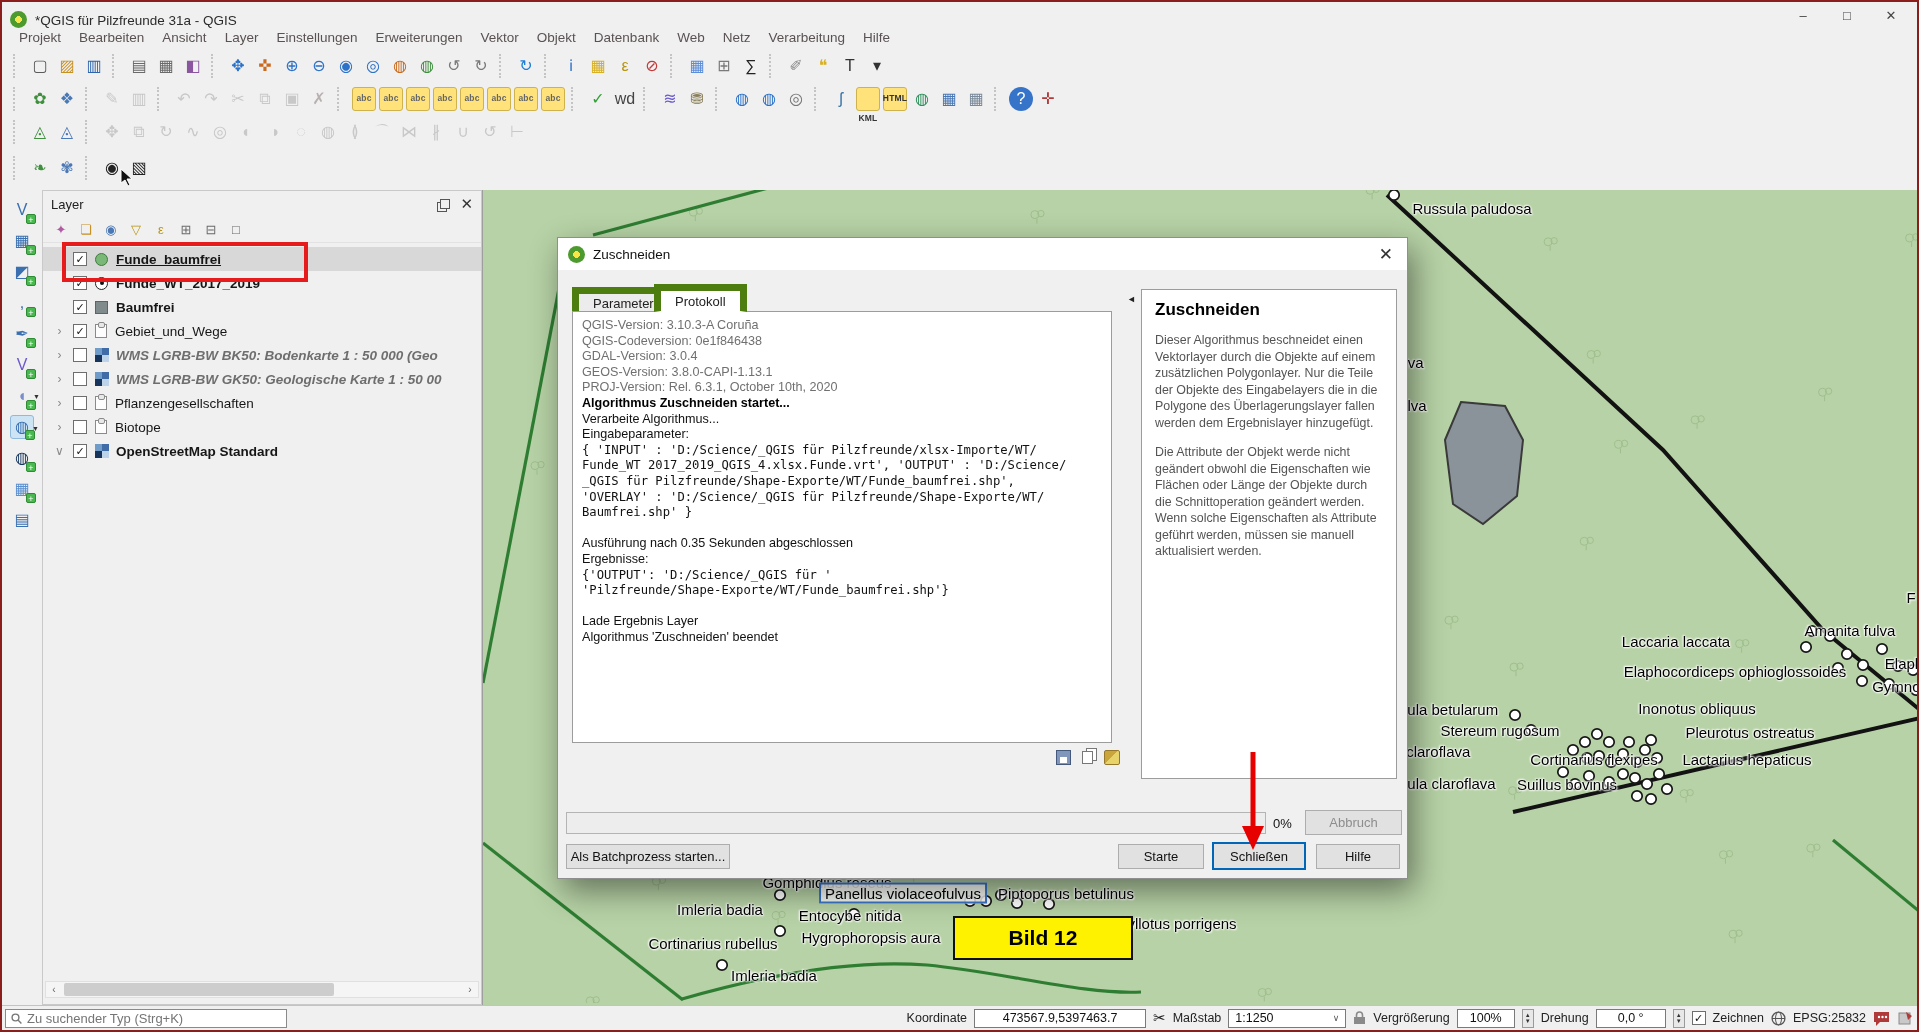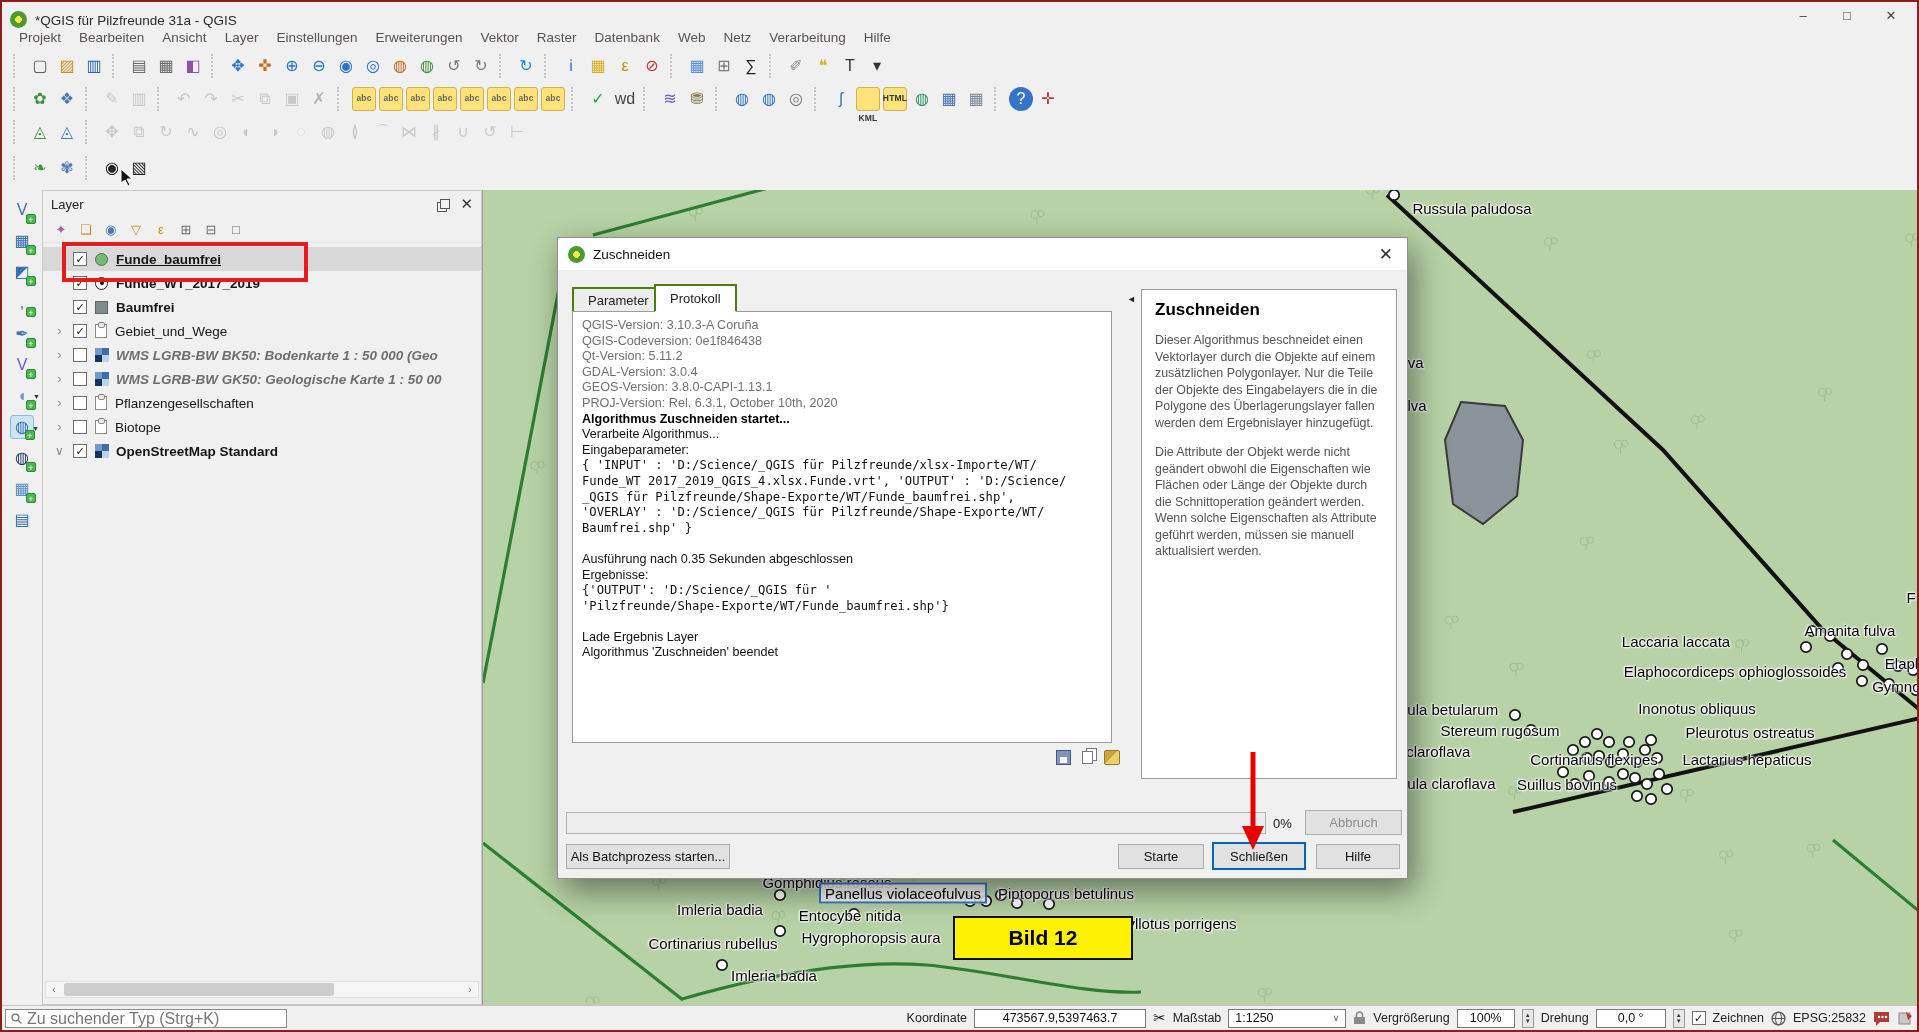--- a/index.html
+++ b/index.html
@@ -71,21 +71,21 @@
   .mlabel{position:absolute;transform:translate(-50%,-50%);font-size:15px;color:#000;white-space:nowrap;
      text-shadow:0 0 2px #fff,0 0 2px #fff,1px 1px 2px #fff,-1px -1px 2px #fff}
   .mlabel.sel{border:2px solid #3a76c8;background:rgba(255,255,255,.85);padding:0 4px;text-shadow:none}
 
   
   #dialog{position:absolute;left:557px;top:237px;width:851px;height:642px;background:#f0f0f0;
      border:1px solid #8f8f8f;box-shadow:6px 12px 30px rgba(0,0,0,.45);z-index:20}
   #dlg-titlebar{position:absolute;left:0;top:0;right:0;height:32px;background:#fff;display:flex;align-items:center;gap:8px;padding:0 10px;font-size:13.5px;color:#111}
   #dlg-close{position:absolute;right:14px;top:6px;font-size:17px;color:#333}
   .tab{position:absolute;height:25px;padding:0 14px;font-size:13px;display:flex;align-items:center;
-     border:2px solid #4d7c0f;background:#ececec;color:#222;top:49px}
+     border:7px solid #4d7c0f;background:#ececec;color:#222;top:49px}
   #tab-param{left:14px;z-index:1;border-bottom:none}
   #tab-proto{left:96px;top:46px;height:28px;background:#fff;z-index:3;border-bottom:1px solid #fff}
   #log-frame{position:absolute;left:14px;top:73px;width:540px;height:432px;background:#fff;border:1px solid #9c9c9c;
      padding:6px 9px;overflow:hidden;z-index:2}
   .logline{font-size:12.6px;line-height:15.6px;white-space:pre;color:#111}
   .log-dim{color:#707070}
   .log-bold{font-weight:bold;color:#000}
   .log-mono{font-family:"DejaVu Sans Mono",monospace;font-size:12.2px}
   #log-icons{position:absolute;left:498px;top:512px;display:flex;gap:11px;align-items:center}
   .ic-save{width:15px;height:15px;background:#8196bb;border:1px solid #44597c;position:relative}
@@ -109,21 +109,21 @@
   #ann-rect{position:absolute;left:62px;top:242px;width:246px;height:40px;border:4px solid #e61c1c;z-index:40;pointer-events:none}
   #ann-arrow{position:absolute;left:1236px;top:748px;z-index:50;pointer-events:none}
   #bild{position:absolute;left:953px;top:916px;width:180px;height:44px;background:#fff200;border:2px solid #111;
      z-index:30;display:flex;align-items:center;justify-content:center;font-weight:bold;font-size:21px;color:#000}
   #cursor-svg{position:absolute;left:120px;top:168px;z-index:60;pointer-events:none}
 
   
   #statusbar{position:absolute;left:2px;right:2px;bottom:2px;height:25px;background:#f0f0f0;border-top:1px solid #c3c3c3;z-index:45}
   #sb-search{position:absolute;left:3px;top:3px;width:282px;height:19px;background:#fff;border:1px solid #8a8a8a;
      display:flex;align-items:center;gap:5px;padding:0 5px}
-  #sb-search input{border:none;outline:none;flex:1;font-size:16px;color:#333;font-family:"Liberation Sans",sans-serif;background:transparent}
+  #sb-search input{border:none;outline:none;flex:1;font-size:13px;color:#333;font-family:"Liberation Sans",sans-serif;background:transparent}
   #sb-right{position:absolute;right:4px;top:0;height:24px;display:flex;align-items:center;gap:7px;font-size:12.5px;color:#222}
   .sb-field{height:19px;background:#fff;border:1px solid #7a7a7a;display:flex;align-items:center;justify-content:center;font-size:12.5px;color:#111}
   .stepper{display:flex;flex-direction:column;font-size:6px;line-height:6.5px;color:#333;border:1px solid #9a9a9a;background:#e8e8e8;padding:0 2px;height:19px;justify-content:center}
   .combo-arrow{font-size:9px;color:#555;margin-left:6px}
 </style>
 </head>
 <body>
 
 <div id="app">
 
@@ -138,21 +138,21 @@
   </div>
 
   <div id="menubar">
     <span class="mi">Projekt</span>
     <span class="mi">Bearbeiten</span>
     <span class="mi">Ansicht</span>
     <span class="mi">Layer</span>
     <span class="mi">Einstellungen</span>
     <span class="mi">Erweiterungen</span>
     <span class="mi">Vektor</span>
-    <span class="mi">Raster</span>
+    <span class="mi">Objekt</span>
     <span class="mi">Datenbank</span>
     <span class="mi">Web</span>
     <span class="mi">Netz</span>
     <span class="mi">Verarbeitung</span>
     <span class="mi">Hilfe</span>
   </div>
 
   <div id="tb1" class="tbrow">
       <span class="sepline"></span>
       <span class="ti">
@@ -909,21 +909,20 @@
       <span>Zuschneiden</span>
     </div>
     <span id="dlg-close">✕</span>
 
     <div class="tab" id="tab-param">Parameter</div>
     <div class="tab" id="tab-proto">Protokoll</div>
 
     <div id="log-frame">
         <div class="logline log-dim">QGIS-Version: 3.10.3-A Coruña</div>
         <div class="logline log-dim">QGIS-Codeversion: 0e1f846438</div>
-        <div class="logline log-dim">Qt-Version: 5.11.2</div>
         <div class="logline log-dim">GDAL-Version: 3.0.4</div>
         <div class="logline log-dim">GEOS-Version: 3.8.0-CAPI-1.13.1</div>
         <div class="logline log-dim">PROJ-Version: Rel. 6.3.1, October 10th, 2020</div>
         <div class="logline log-bold">Algorithmus Zuschneiden startet...</div>
         <div class="logline ">Verarbeite Algorithmus...</div>
         <div class="logline ">Eingabeparameter:</div>
         <div class="logline log-mono">{ 'INPUT' : 'D:/Science/_QGIS für Pilzfreunde/xlsx-Importe/WT/</div>
         <div class="logline log-mono">Funde_WT 2017_2019_QGIS_4.xlsx.Funde.vrt', 'OUTPUT' : 'D:/Science/</div>
         <div class="logline log-mono">_QGIS für Pilzfreunde/Shape-Exporte/WT/Funde_baumfrei.shp',</div>
         <div class="logline log-mono">'OVERLAY' : 'D:/Science/_QGIS für Pilzfreunde/Shape-Exporte/WT/</div>

